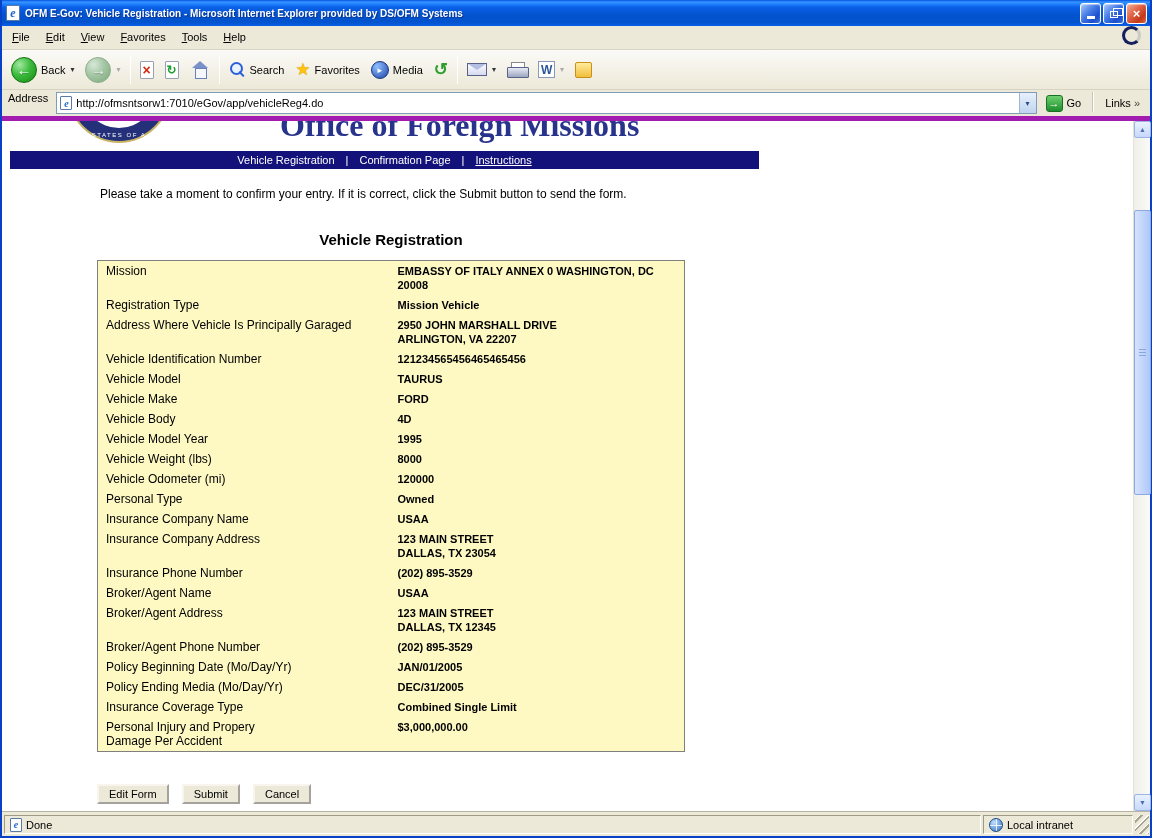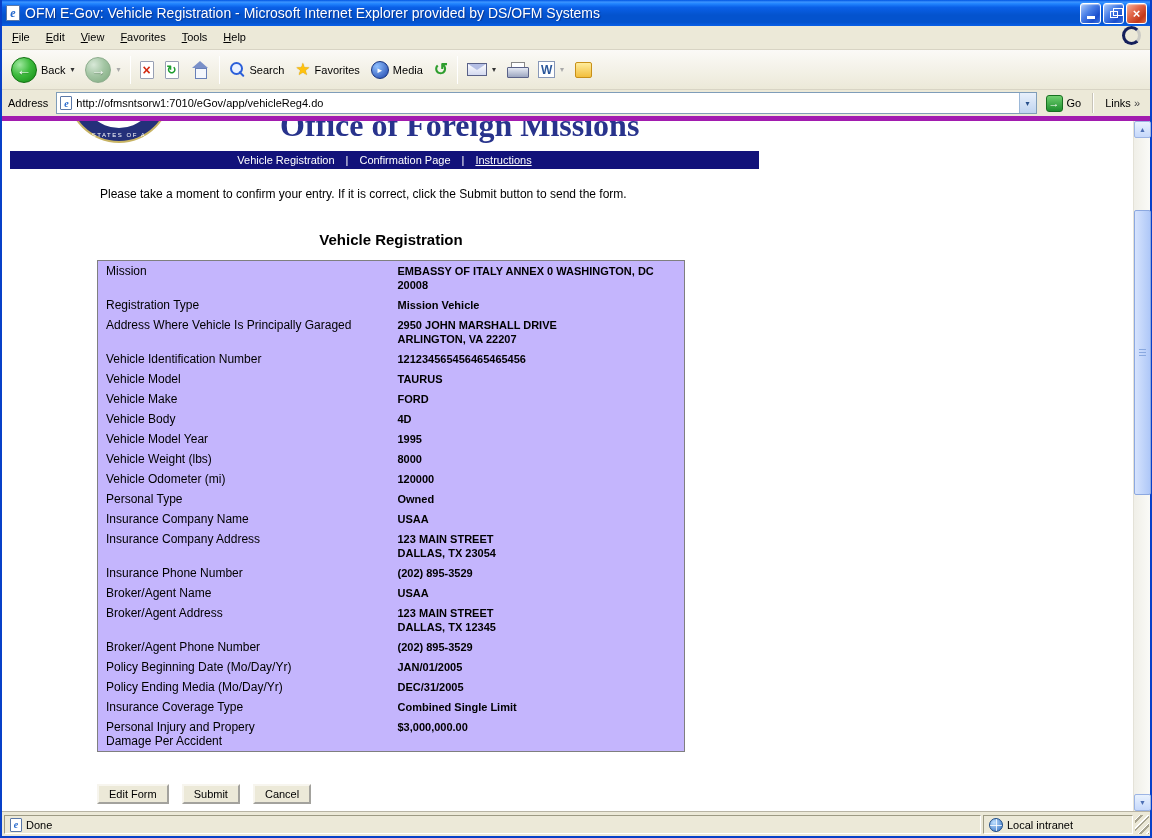--- a/index.html
+++ b/index.html
@@ -9,21 +9,21 @@
     border-left:2px solid #0840C8;border-right:2px solid #0840C8;border-bottom:2px solid #0840C8}
 
   
   .titlebar{flex:0 0 26px;display:flex;align-items:center;gap:5px;padding:0 3px 0 4px;
     background:linear-gradient(to bottom,#0054E3 0%,#3D95FF 8%,#2285FF 14%,#0A60E8 28%,#0453CE 58%,#0453CE 86%,#0A60E8 100%)}
   .app-doc{width:14px;height:16px;background:#fff;border:1px solid #5A78A8;border-radius:1px;position:relative;flex:0 0 auto}
   .app-doc span{position:absolute;inset:0;display:flex;align-items:center;justify-content:center;
     font-family:"Liberation Serif",serif;font-style:italic;font-weight:bold;font-size:12px;color:#2468CC}
   .app-doc.small{width:12px;height:14px}
   .app-doc.small span{font-size:10px}
-  .title-text{flex:1;color:#fff;font-size:14px;font-weight:normal;text-shadow:1px 1px 1px #09328C;white-space:nowrap;overflow:hidden}
+  .title-text{flex:1;color:#fff;font-size:10px;font-weight:bold;text-shadow:1px 1px 1px #09328C;white-space:nowrap;overflow:hidden}
   .win-controls{display:flex;gap:2px}
   .win-btn{width:21px;height:21px;border-radius:3px;border:1px solid #fff;display:flex;align-items:center;justify-content:center;
     color:#fff;font-size:13px;font-weight:bold;cursor:pointer;
     background:linear-gradient(135deg,#AECBFA 0%,#4A80E8 40%,#1A4ECC 75%,#3E74E0 100%);box-shadow:inset 0 1px 1px rgba(255,255,255,.5)}
   .win-btn.close{background:linear-gradient(135deg,#F4B09A 0%,#E2674A 40%,#C33818 75%,#DC6A48 100%)}
   .win-btn.minimize{align-items:flex-end;padding-bottom:4px}
   .glyph-min{display:block;width:8px;height:3px;background:#fff}
   .glyph-restore{position:relative;display:block;width:8px;height:7px;border:1px solid #fff;margin-top:2px}
   .glyph-restore::before{content:"";position:absolute;left:2px;top:-4px;width:8px;height:6px;border:1px solid #fff}
 
@@ -60,21 +60,21 @@
   .history-ico{color:#2E9E2E;font-size:17px;font-weight:bold;line-height:17px}
   .mail-ico{width:20px;height:13px;background:linear-gradient(#FDFDFF,#D4DAF0);border:1px solid #5A6288;position:relative}
   .mail-ico::before{content:"";position:absolute;top:0;left:0;border-left:9px solid transparent;border-right:9px solid transparent;border-top:6px solid #B4BEE4}
   .print-ico{width:20px;height:15px;position:relative}
   .print-ico::before{content:"";position:absolute;top:0;left:4px;width:12px;height:6px;background:#fff;border:1px solid #888}
   .print-ico::after{content:"";position:absolute;top:5px;left:0;width:20px;height:9px;background:linear-gradient(#E6EAF4,#9CA6C0);border:1px solid #5A6288;border-radius:1px}
   .word-ico{width:17px;height:17px;background:#fff;border:1px solid #8898B8;display:flex;align-items:center;justify-content:center;color:#2B579A;font-weight:bold;font-size:12px}
   .note-ico{width:17px;height:16px;background:linear-gradient(#FFEC9C,#F2BE3C);border:1px solid #C89018;border-radius:2px}
 
   
-  .addressbar{flex:0 0 26px;display:flex;align-items:center;background:#ECE9D8;padding:2px 2px 2px 2px;gap:4px}
+  .addressbar{flex:0 0 26px;display:flex;background:#ECE9D8;padding:2px 2px 2px 2px;gap:4px}
   .addr-label{font-size:11px;padding:0 4px}
   .addr-field{flex:1;height:22px;background:#fff;border:1px solid #7F9DB9;display:flex;align-items:center;gap:4px;padding-left:3px}
   .addr-field input{flex:1;border:none;outline:none;font-size:11px;font-family:inherit;height:18px;color:#000;background:transparent}
   .addr-drop{width:17px;height:20px;background:linear-gradient(#E8F0FB,#C0D4F0);border-left:1px solid #9CB8D8;display:flex;align-items:center;justify-content:center;font-size:8px;color:#28508C;cursor:pointer}
   .go-wrap{display:flex;align-items:center;gap:4px;font-size:11px;padding:1px 5px;cursor:pointer}
   .go-ico{width:17px;height:17px;border-radius:3px;display:flex;align-items:center;justify-content:center;color:#fff;font-weight:bold;font-size:11px;
     background:linear-gradient(#6FCF6F,#1E8E2E);border:1px solid #187020}
   .bar-sep{width:2px;height:20px;border-left:1px solid #C8C4B8;border-right:1px solid #fff;margin:0 2px}
   .links-wrap{display:flex;align-items:center;gap:3px;font-size:11px;padding:0 8px 0 5px;cursor:pointer}
   .links-chev{font-size:11px;color:#444}
@@ -85,21 +85,21 @@
 
   .seal{position:absolute;left:67px;top:-80px;width:100px;height:100px;border-radius:50%;background:#24307A;box-shadow:0 0 0 2px #C8B464}
   .seal::before{content:"";position:absolute;inset:13px;background:#fff;border-radius:50%}
   .seal-text{position:absolute;bottom:3px;left:0;width:100%;text-align:center;color:#fff;font-size:6px;letter-spacing:1.5px}
   .site-title{position:absolute;left:278px;top:-14px;font-family:"Liberation Serif",serif;font-size:32px;font-weight:bold;color:#28338C;white-space:nowrap}
   .page-nav{position:absolute;left:8px;top:30px;width:749px;height:18px;background:#12127A;color:#fff;display:flex;align-items:center;justify-content:center;gap:11px;font-size:11px}
   .page-nav .nav-item{cursor:pointer}
   .nav-link{text-decoration:underline;cursor:pointer}
   .confirm-msg{position:absolute;left:98px;top:66px;font-size:12px;color:#000}
   .page-heading{position:absolute;left:95px;top:110px;width:588px;text-align:center;font-size:15px;font-weight:bold}
-  .fields-table{position:absolute;left:95px;top:139px;width:588px;border-collapse:collapse;border:1px solid #7F7F7F;background:#c4b5fd}
+  .fields-table{position:absolute;left:95px;top:139px;width:588px;border-collapse:collapse;border:1px solid #7F7F7F;background:#fef9c3}
   .fields-table td{vertical-align:top;line-height:14px;padding-top:3px;padding-bottom:3px}
   .f-label{width:300px;font-size:12px;padding-left:8px;white-space:pre-line}
   .f-value{font-size:11px;font-weight:bold;white-space:pre-line;padding-right:4px}
   .actions{position:absolute;left:95px;top:663px;width:588px;display:flex;gap:13px}
   .actions button{font-family:inherit;font-size:11px;padding:2px 10px;background:#ECE9D8;border:2px outset #F7F5EE;color:#000;cursor:pointer}
 
   
   .scrollbar{flex:0 0 17px;position:relative;background:linear-gradient(to right,#F0EFE8,#FAFAF7);border-left:1px solid #E4E2D8}
   .sb-btn{position:absolute;left:0;width:17px;height:17px;border-radius:2px;display:flex;align-items:center;justify-content:center;
     font-size:7px;color:#4D6FB4;background:linear-gradient(#E9F2FE,#C6D8FB);border:1px solid #9CB4E4;cursor:pointer}

